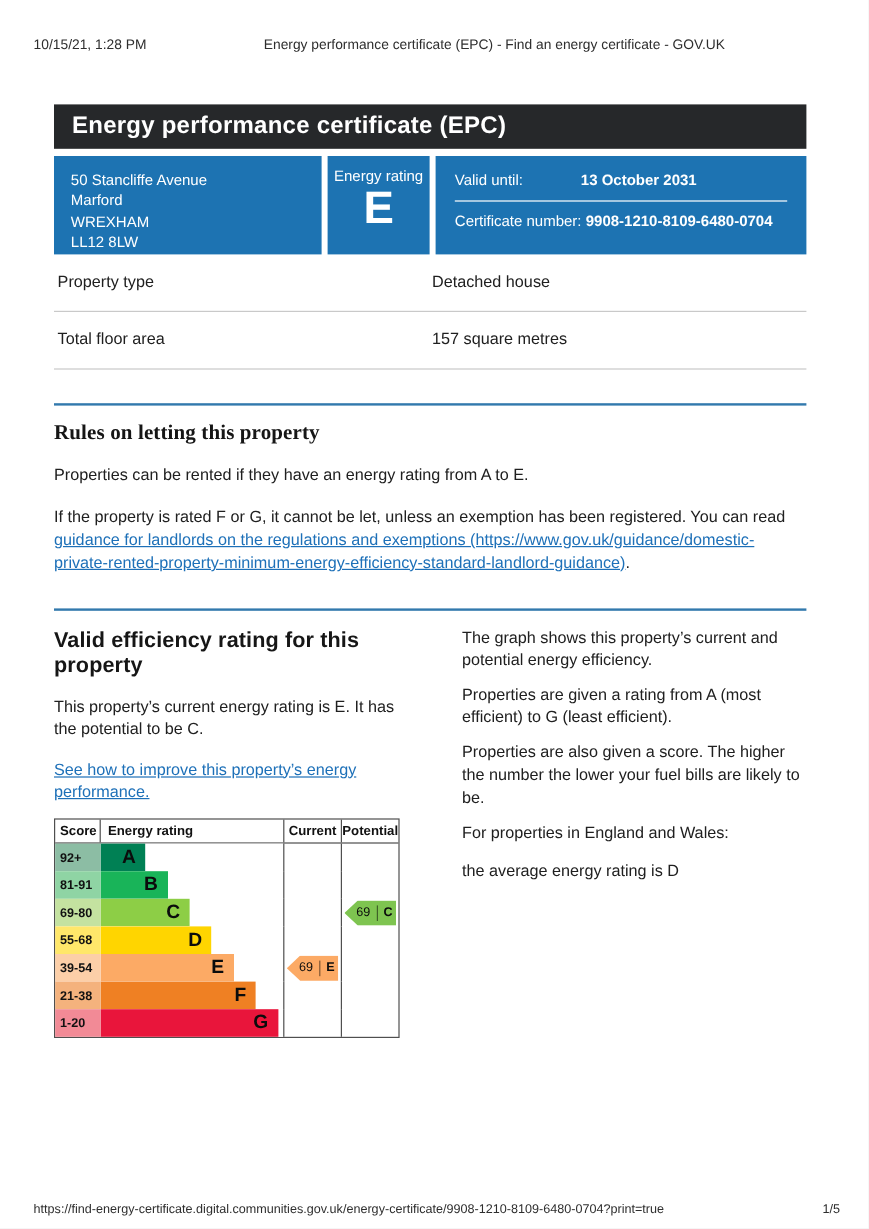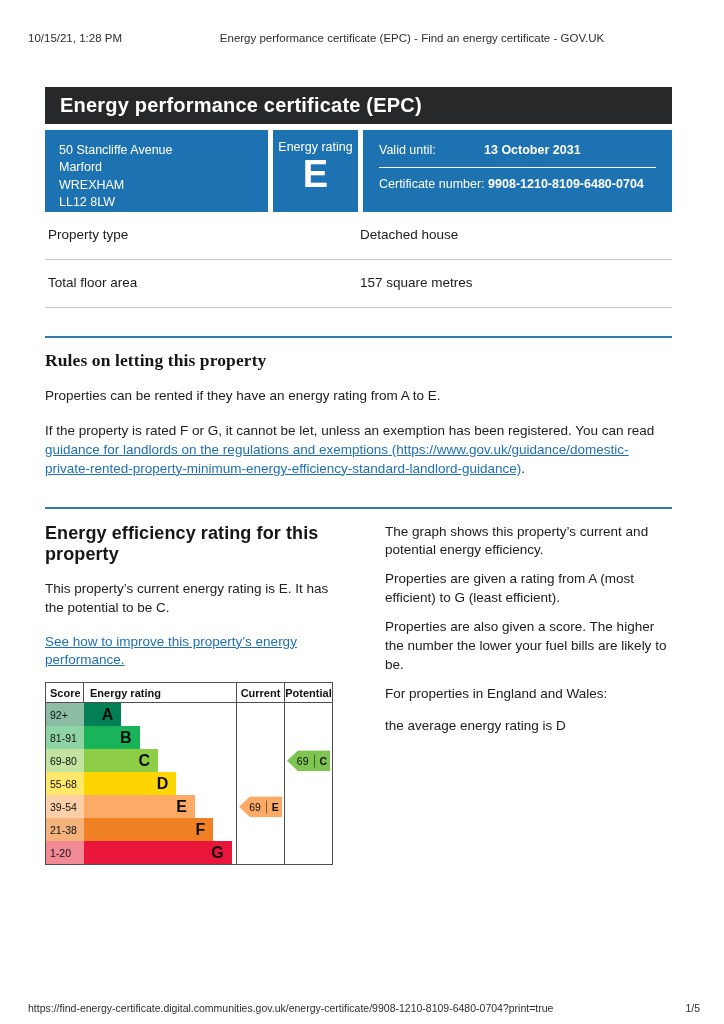--- a/index.html
+++ b/index.html
@@ -62,21 +62,21 @@
   .averages span { display:block; }
 
   
   .epc-chart { width:288px; margin-top:12px; border:1px solid var(--chart-border,#4f4f4f); background:#fff; }
   .epc-head { display:grid; grid-template-columns:38px 152px 48px 48px; height:20px; border-bottom:1px solid var(--chart-border,#4f4f4f); }
   .epc-h { display:flex; align-items:center; font-size:11px; font-weight:bold; color:#111; }
   .epc-h0 { padding-left:4px; border-right:1px solid var(--chart-border,#4f4f4f); }
   .epc-h1 { padding-left:6px; }
   .epc-h2, .epc-h3 { justify-content:center; border-left:1px solid var(--chart-border,#4f4f4f); }
   .epc-row { display:grid; grid-template-columns:38px 152px 48px 48px; height:23px; }
-  .epc-score { display:flex; align-items:center; padding-left:4px; font-size:10.5px; font-weight:normal; color:#111; }
+  .epc-score { display:flex; align-items:center; padding-left:4px; font-size:10.5px; font-weight:bold; color:#111; }
   .epc-barwrap { background:#fff; }
   .epc-bar { height:100%; display:flex; align-items:center; justify-content:flex-end; }
   .epc-letter { font-size:16px; font-weight:bold; color:#0b0c0c; padding-right:8px; line-height:1; }
   .epc-cur, .epc-pot { position:relative; border-left:1px solid var(--chart-border,#4f4f4f); }
   .epc-arrow {
     position:absolute; top:50%; transform:translateY(-50%); left:2px; right:2px; height:21px;
     clip-path:polygon(0 50%, 26% 0, 100% 0, 100% 100%, 26% 100%);
     display:flex; align-items:center; justify-content:center; padding-left:7px;
     font-size:10.5px; color:#0b0c0c;
   }
@@ -137,21 +137,21 @@
     <div class="rules">
       <h2>Rules on letting this property</h2>
       <p class="body">Properties can be rented if they have an energy rating from A to E.</p>
       <p class="body"><span>If the property is rated F or G, it cannot be let, unless an exemption has been registered. You can read </span><a href="#" class="link">guidance for landlords on the regulations and exemptions (https://www.gov.uk/guidance/domestic-private-rented-property-minimum-energy-efficiency-standard-landlord-guidance)</a><span>.</span></p>
     </div>
 
     <div class="rule-blue"></div>
 
     <div class="two-col">
       <div class="col-left">
-        <h2>Energy efficiency rating for this property</h2>
+        <h2>Valid efficiency rating for this property</h2>
         <p class="body">This property’s current energy rating is E. It has the potential to be C.</p>
         <a href="#" class="link improve-link">See how to improve this property’s energy performance.</a>
 
         <div class="epc-chart">
           <div class="epc-head">
               <div class="epc-h epc-h0">Score</div>
               <div class="epc-h epc-h1">Energy rating</div>
               <div class="epc-h epc-h2">Current</div>
               <div class="epc-h epc-h3">Potential</div>
             </div>

